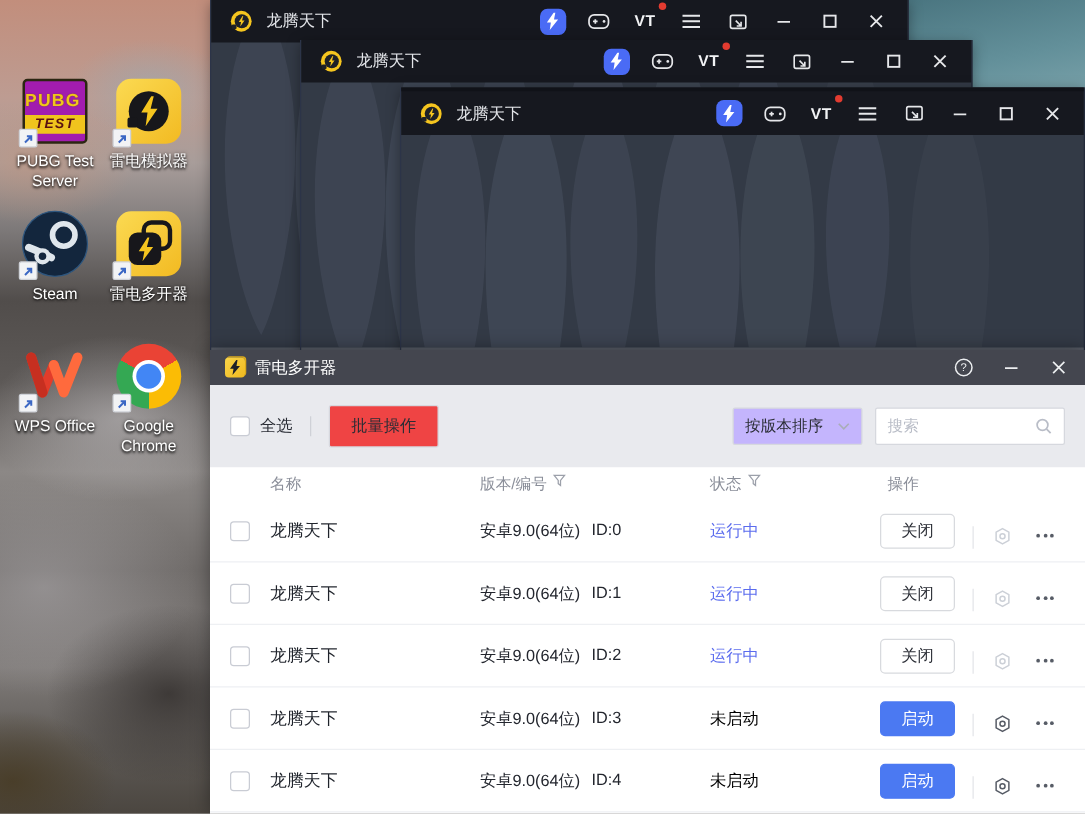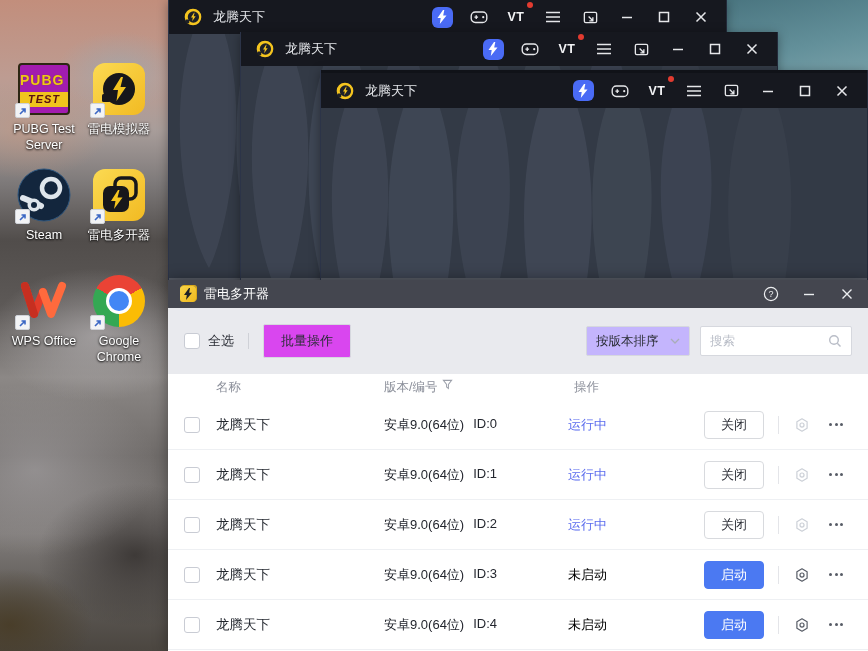--- a/index.html
+++ b/index.html
@@ -67,21 +67,21 @@
   .mgr-logo { width:16px; height:16px; border-radius:3px; background:linear-gradient(135deg,#f9d449,#efb91f);
     display:flex; align-items:center; justify-content:center; box-shadow:1px -1px 0 #d9a81a; }
   .mgr-title { color:#fff; font-size:13px; margin-left:8px; }
   .mgr-tb-icons { margin-left:auto; display:flex; align-items:center; gap:20px; }
   .mgr-tb-btn { width:18px; height:18px; display:flex; align-items:center; justify-content:center; cursor:pointer; }
 
   .mgr-toolbar { height:66px; background:#e9eaee; display:flex; align-items:center; padding:12px 16px; flex:0 0 auto; }
   .checkbox { width:16px; height:16px; background:#fff; border:1px solid #c9ccd4; border-radius:3px; cursor:pointer; flex:0 0 auto; }
   .selall-lbl { font-size:13px; color:#2a2d35; margin-left:8px; }
   .tb-divider { width:1px; height:16px; background:#cfd1d7; margin:0 14px; }
-  .btn-batch { background:#d946ef; border:1px solid #d6d8de; border-radius:2px; padding:7px 17px;
+  .btn-batch { background:#ef4444; border:1px solid #d6d8de; border-radius:2px; padding:7px 17px;
     font-size:13px; color:#2a2d35; cursor:pointer; font-family:inherit; }
   .toolbar-right { margin-left:auto; display:flex; align-items:center; gap:10px; }
   .sort-dd { width:104px; height:30px; background:#c4b5fd; border:1px solid #d6d8de; border-radius:2px;
     display:flex; align-items:center; padding:0 9px; cursor:pointer; }
   .sort-dd span { font-size:12.5px; color:#2a2d35; }
   .sort-dd .chev { margin-left:auto; }
   .search-box { width:152px; height:30px; background:#fff; border:1px solid #d6d8de; border-radius:2px;
     display:flex; align-items:center; padding:0 9px; }
   .search-box input { border:none; outline:none; flex:1; min-width:0; font-size:12.5px; color:#2a2d35; font-family:inherit; background:transparent; }
   .search-box input::placeholder { color:#b9bdc7; }
@@ -89,21 +89,21 @@
   .tbl { flex:1; display:flex; flex-direction:column; background:#fff; overflow:hidden; }
   .tbl-grid { display:grid; grid-template-columns:32px 168px 184px 136px 1fr; align-items:center; padding-left:16px; }
   .tbl-head { height:26px; color:#8a8e99; font-size:12.5px; flex:0 0 auto; }
   .tbl-head .hcell { display:flex; gap:5px; }
   .tbl-head .hact { padding-left:6px; }
   .inst-row { height:50px; border-bottom:1px solid #eef0f3; flex:0 0 auto; }
   .cell-name { font-size:13.5px; color:#1f232b; }
   .cell-ver { font-size:13px; color:#23262e; display:flex; gap:9px; }
   .cell-status { font-size:13px; color:#000000; }
   .inst-row.running .cell-status { color:#5b6cee; }
-  .cell-act { display:flex; align-items:center; }
+  .cell-act { display:flex; align-items:flex-end; }
   .action-btn { width:60px; height:28px; border-radius:4px; font-size:13px; cursor:pointer; font-family:inherit;
     background:#4b79f2; color:#fff; border:1px solid #4b79f2; }
   .inst-row.running .action-btn { background:#fff; color:#2a2d35; border:1px solid #d8dade; }
   .act-divider { width:1px; height:18px; background:#e4e5e9; margin:0 13px 0 14px; }
   .gear-btn { width:20px; height:20px; display:flex; align-items:center; justify-content:center; cursor:pointer; color:#575c66; }
   .inst-row.running .gear-btn { color:#ccd0d7; }
   .more-btn { margin-left:13px; width:22px; height:20px; display:flex; align-items:center; justify-content:center; gap:2.5px; cursor:pointer; }
   .more-btn i { width:3px; height:3px; border-radius:50%; background:#575c66; }
 </style>
 </head>
@@ -484,20 +484,26 @@
         <span></span>
         <span class="hcell">
             <span>名称</span>
           </span>
         <span class="hcell">
             <span>版本/编号</span>
           <svg width="11" height="11" viewBox="0 0 12 12" fill="none" stroke="#9ca0aa" stroke-width="1.1">
               <path d="M1.5 1.5 h9 L7 5.8 v4.4 L5 8.6 V5.8 Z"></path>
             </svg>
           </span>
+        <span class="hcell">
+            <span>状态</span>
+          <svg width="11" height="11" viewBox="0 0 12 12" fill="none" stroke="#9ca0aa" stroke-width="1.1">
+              <path d="M1.5 1.5 h9 L7 5.8 v4.4 L5 8.6 V5.8 Z"></path>
+            </svg>
+          </span>
         <span class="hcell hact">操作</span>
       </div>
 
       <div class="tbl-grid inst-row running">
         <span class="checkbox"></span>
         <span class="cell-name">龙腾天下</span>
         <span class="cell-ver">
             <span>安卓9.0(64位)</span>
             <span>ID:0</span>
           </span>

